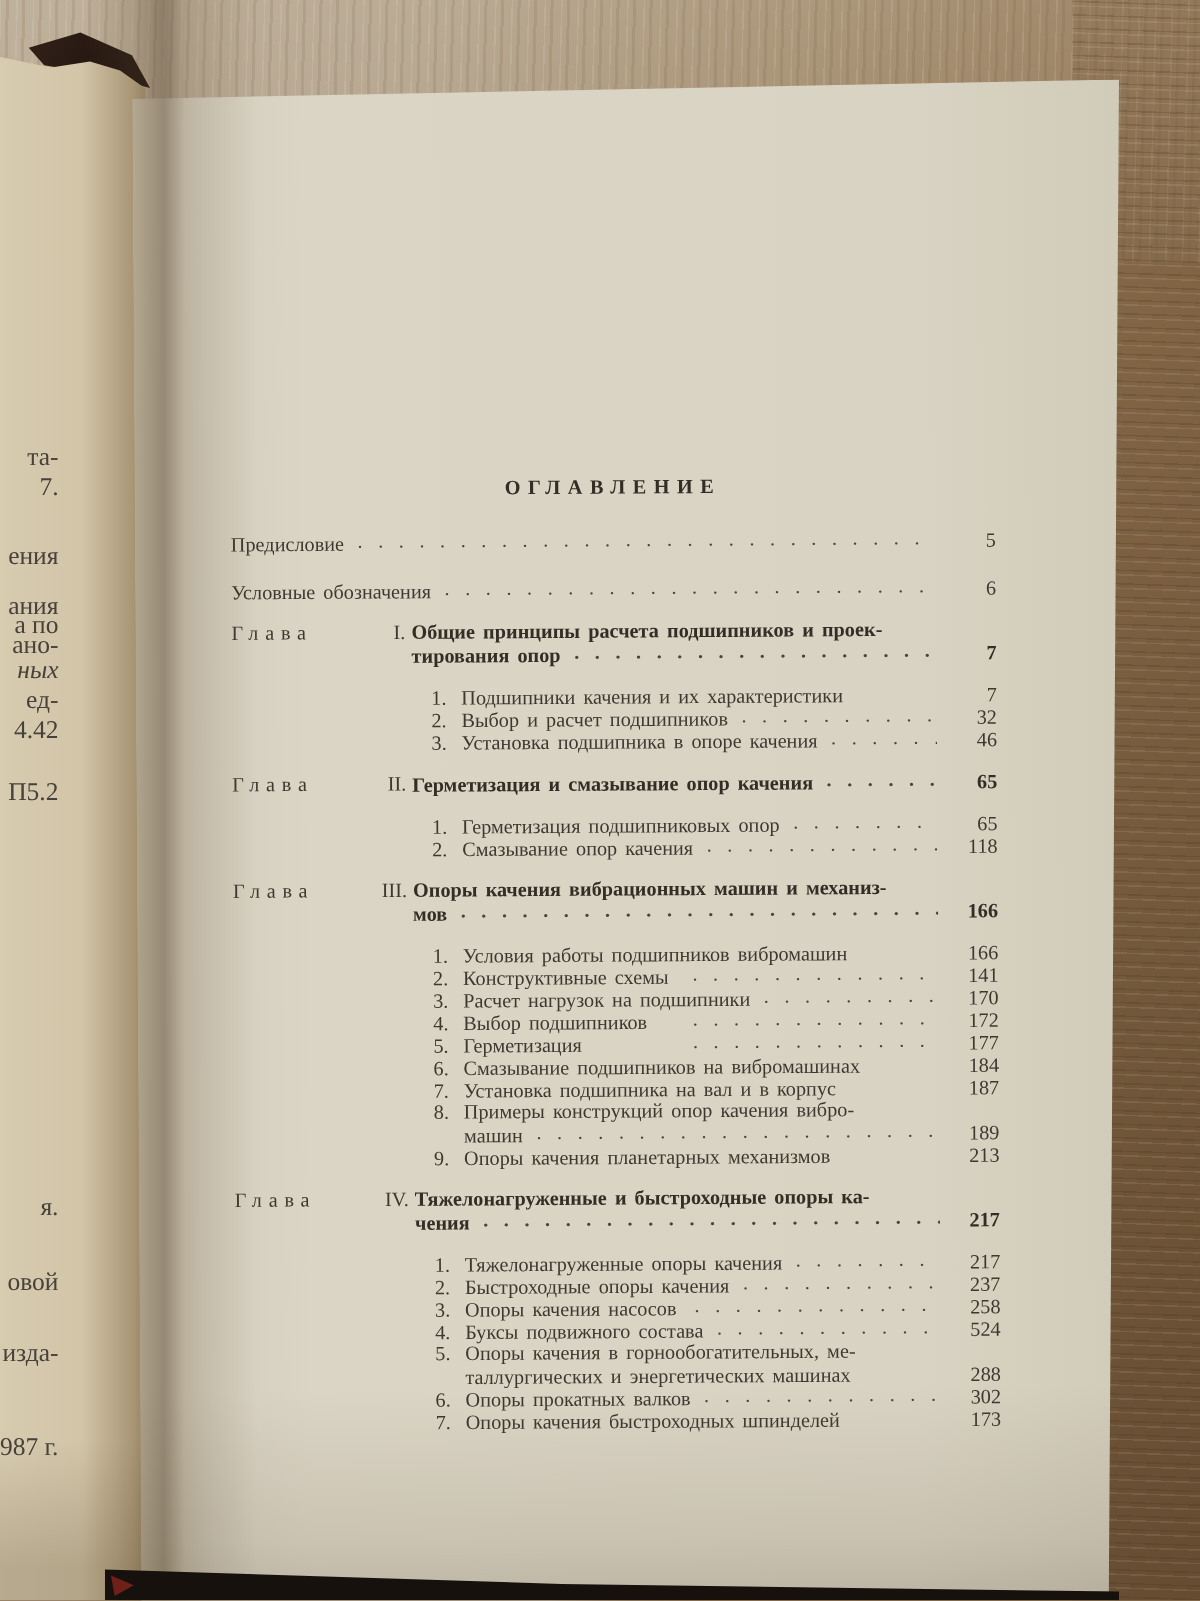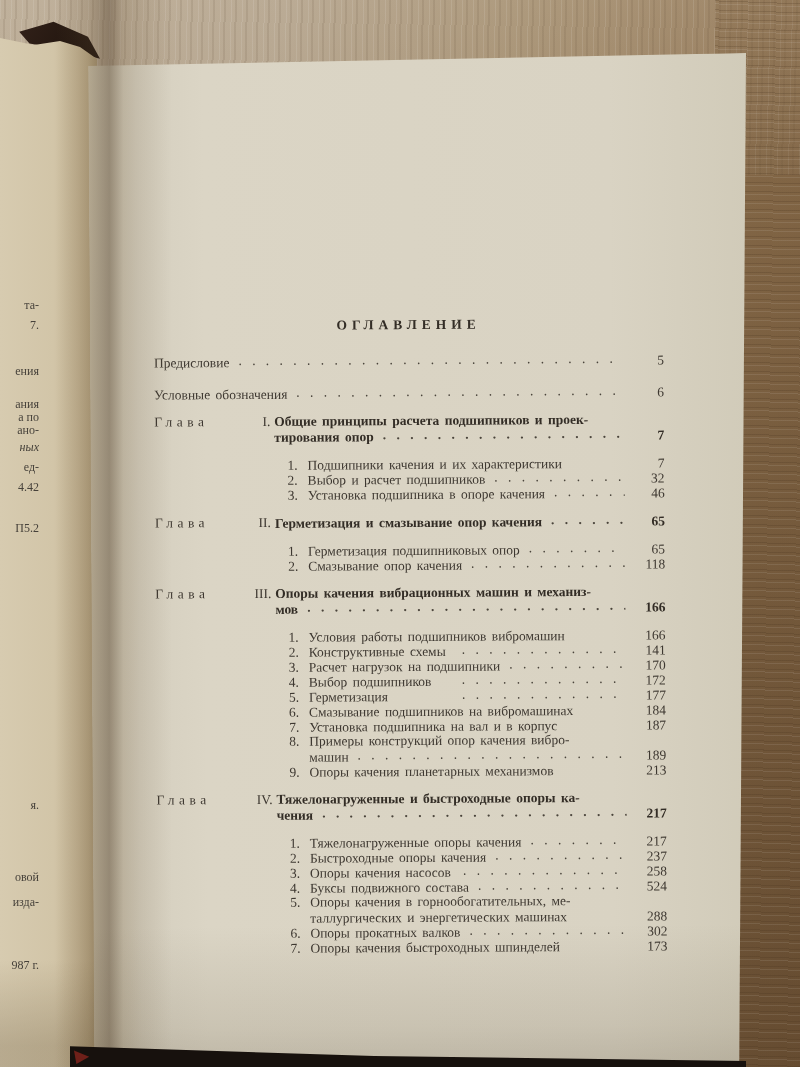--- a/index.html
+++ b/index.html
@@ -30,21 +30,21 @@
   .cover-red-edge{position:absolute;left:74px;top:1048px;width:16px;height:16px;z-index:7;
     background:#6f2019;clip-path:polygon(0 15%,95% 55%,15% 100%);}
 
   
   .left-page{position:absolute;left:0;top:0;width:97px;height:1067px;z-index:3;
     background:
       linear-gradient(to bottom, rgba(0,0,0,0) 90%, rgba(90,72,44,.25) 98%),
       linear-gradient(to right,#d7cbb0 0%,#d2c5a8 55%,#c4b494 80%,#b19f7c 100%);
     clip-path:polygon(0 38px,34px 45px,60px 41px,80px 47px,97px 59px,97px 100%,0 100%);}
   .frag{position:absolute;right:58px;white-space:nowrap;text-align:right;
-    font-size:12px;color:#46413a;line-height:14px;}
+    font-size:17px;color:#46413a;line-height:14px;}
 
   
   .gutter{position:absolute;left:56px;top:0;width:116px;height:1067px;z-index:5;pointer-events:none;
     background:linear-gradient(to right, rgba(120,100,70,0) 0%, rgba(106,85,56,.22) 28%,
       rgba(74,55,34,.42) 46%, rgba(106,85,56,.20) 58%, rgba(150,130,100,0) 100%);}
 
   
   .main-page{position:absolute;left:88px;top:55px;width:658px;height:1012px;z-index:4;
     transform:rotate(-0.35deg);transform-origin:50% 0;
     background:
@@ -88,21 +88,21 @@
       <div class="frag" style="top: 318px;">7.</div>
       <div class="frag" style="top: 364px;">ения</div>
       <div class="frag" style="top: 397px;">ания</div>
       <div class="frag" style="top: 410px; margin-left: 16px;">а по</div>
       <div class="frag" style="top: 423px;">ано-</div>
       <div class="frag" style="top: 440px; font-style: italic;">ных</div>
       <div class="frag" style="top: 460px;">ед-</div>
       <div class="frag" style="top: 480px;">4.42</div>
       <div class="frag" style="top: 521px;">П5.2</div>
       <div class="frag" style="top: 798px;">я.</div>
-      <div class="frag" style="top: 870px;">овой</div>
+      <div class="frag" style="top: 848px;">овой</div>
       <div class="frag" style="top: 895px;">изда-</div>
       <div class="frag" style="top: 958px;">987 г.</div>
     </div>
 
   <div class="main-page">
     <div class="toc">
       <div class="toc-title">ОГЛАВЛЕНИЕ</div>
       <div id="toc-body">
           <div class="entry-front">
             <div class="row">

